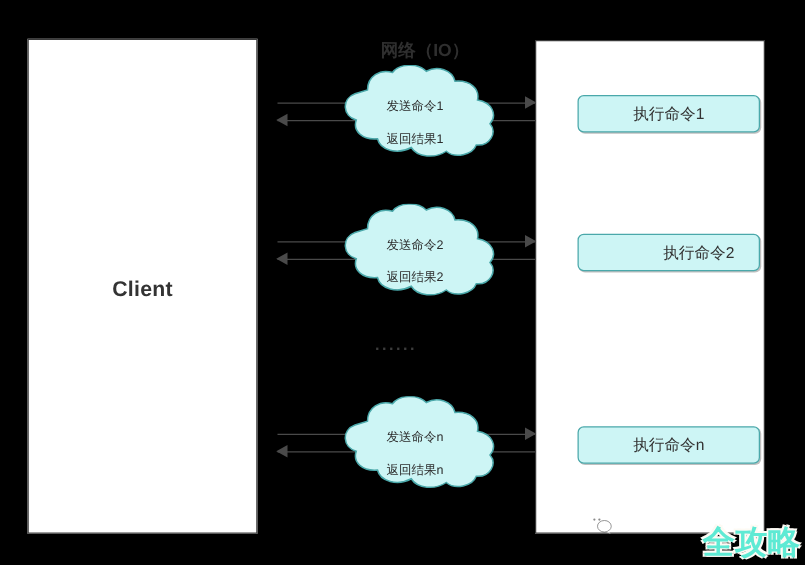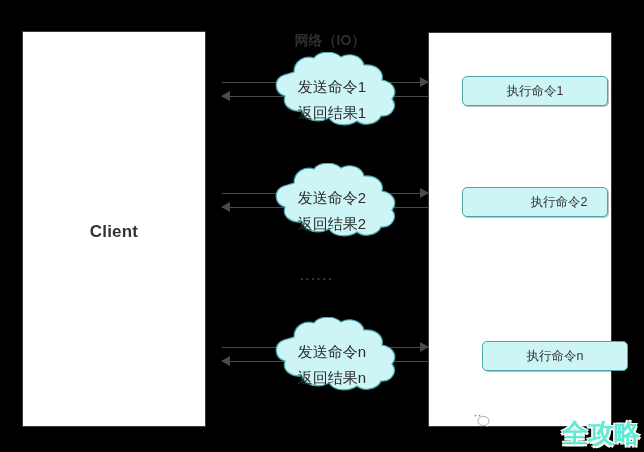--- a/index.html
+++ b/index.html
@@ -49,21 +49,21 @@
     align-items: center;
     justify-content: center;
     font-size: 12.5px;
     color: #333333;
     box-shadow: 1px 1px 0 rgba(0,0,0,0.25);
   }
 
   
   #network-title {
     position: absolute;
-    left: 260px;
+    left: 270px;
     top: 32px;
     width: 140px;
     text-align: center;
     font-size: 14px;
     font-weight: bold;
     color: #2f2f2f;
     white-space: nowrap;
   }
 
   
@@ -85,21 +85,21 @@
   .arrow-head.right { right: -1px; border-left: 9px solid #4a4a4a; }
   .arrow-head.left  { left: -1px;  border-right: 9px solid #4a4a4a; }
 
   
   .cloud { position: absolute; }
   .cloud svg { display: block; }
   .cloud-label {
     position: absolute;
     width: 100%;
     text-align: center;
-    font-size: 15px;
+    font-size: 10px;
     color: #2c2c2c;
     white-space: nowrap;
   }
   .cloud-label.top    { top: 26px; }
   .cloud-label.bottom { top: 52px; }
 
   
   #ellipsis {
     position: absolute;
     left: 300px;
@@ -147,21 +147,21 @@
 <div id="stage">
 
   <div class="panel" id="client-panel">
     <div class="panel-title" id="client-title">Client</div>
   </div>
 
   <div class="panel" id="redis-panel">
 
     <div class="cmd-box" style="left:33px; top:43px;">执行命令1</div>
     <div class="cmd-box" style="left:33px; top:154px;padding-left:48px;">执行命令2</div>
-    <div class="cmd-box" style="left:33px; top:308px;margin-left:20px;">执行命令n</div>
+    <div class="cmd-box" style="left:33px; top:308px;">执行命令n</div>
   </div>
 
   <div id="network-title">网络（IO）</div>
 
   <div class="arrow-row" style="left:222px; top:77px; width:206px;">
     <div class="arrow-line"></div>
     <div class="arrow-head right"></div>
   </div>
   <div class="arrow-row" style="left:222px; top:91px; width:206px;">
     <div class="arrow-line"></div>

